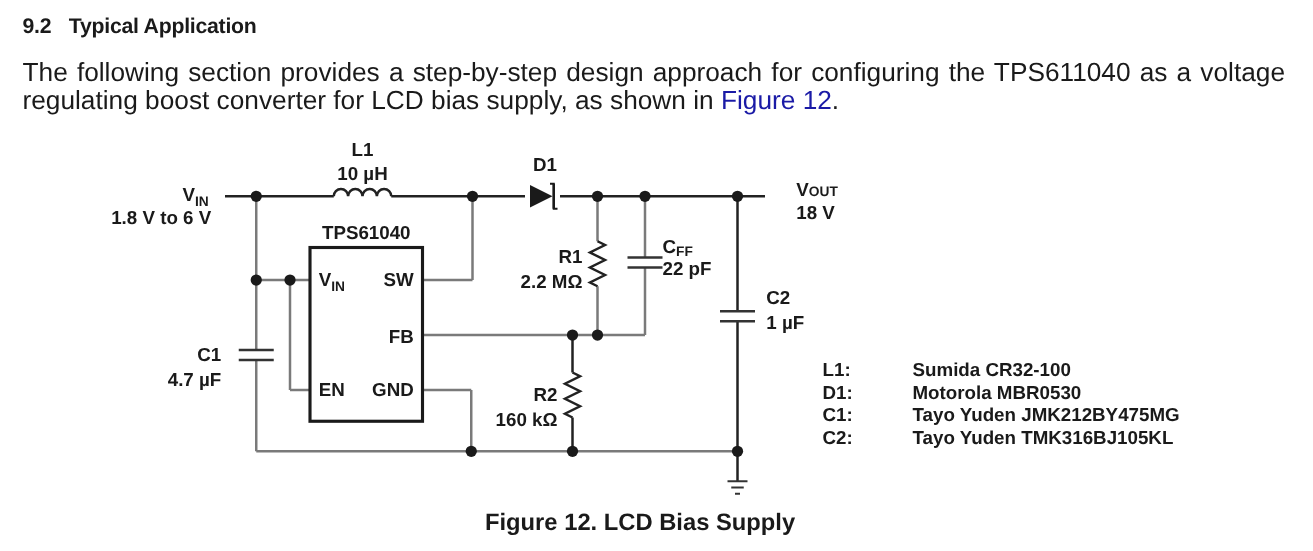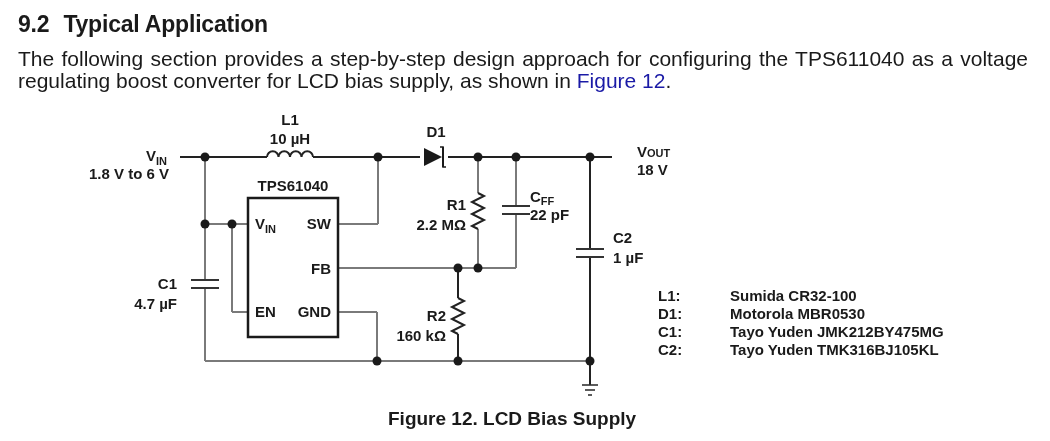--- a/index.html
+++ b/index.html
@@ -1,18 +1,18 @@
 <!DOCTYPE html>
 <html><head>
 <meta charset="utf-8">
 <style>
   html, body { margin: 0; padding: 0; background: #ffffff; }
   body { width: 1050px; height: 441px; position: relative; overflow: hidden;
          font-family: "Liberation Sans", sans-serif; color: #1a1a1a; }
-  .heading { position: absolute; left: 18px; top: 11px; font-size: 23px; font-weight: bold; letter-spacing: -0.2px; }
+  .heading { position: absolute; left: 18px; top: 11px; font-size: 17px; font-weight: bold; letter-spacing: -0.2px; }
   .heading .num { margin-right: 14px; }
   .para { position: absolute; left: 18px; top: 48px; width: 1010px; font-size: 21px; line-height: 22px;
           text-align: justify; text-align-last: left; }
   .link { color: #1a1aa6; cursor: pointer; }
   svg.schem { position: absolute; left: 0; top: 0; }
   .wire { stroke: #7a7a7a; stroke-width: 2; fill: none; }
   .wire-dark { stroke: #222; stroke-width: 2; fill: none; }
   .dot { fill: #1a1a1a; }
   .lbl { font-family: "Liberation Sans", sans-serif; font-weight: bold; font-size: 15px; fill: #1a1a1a; }
   .lbl-sub { font-size: 11px; }

